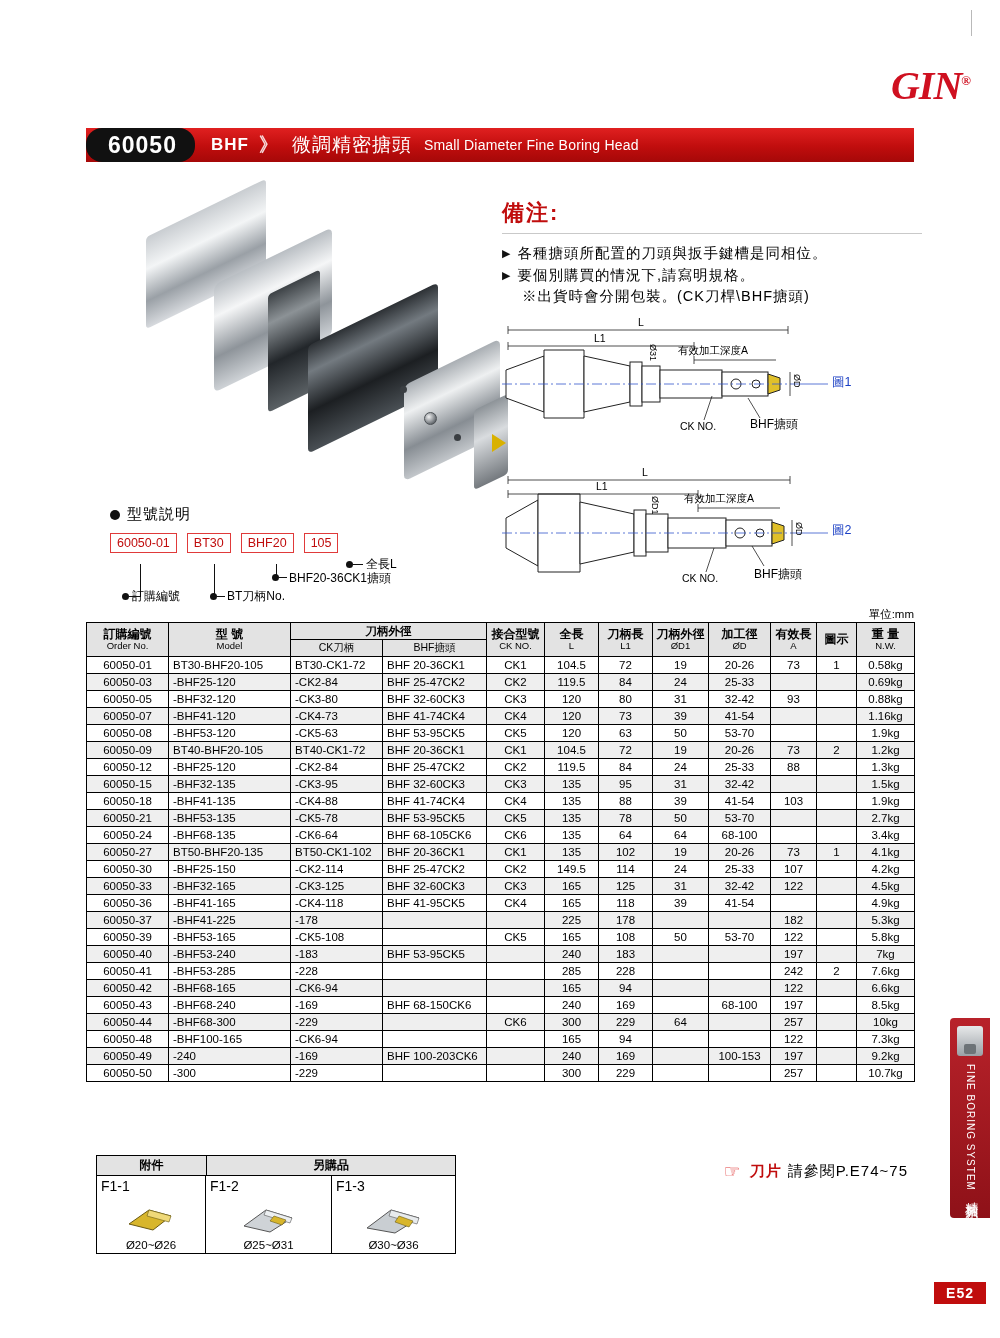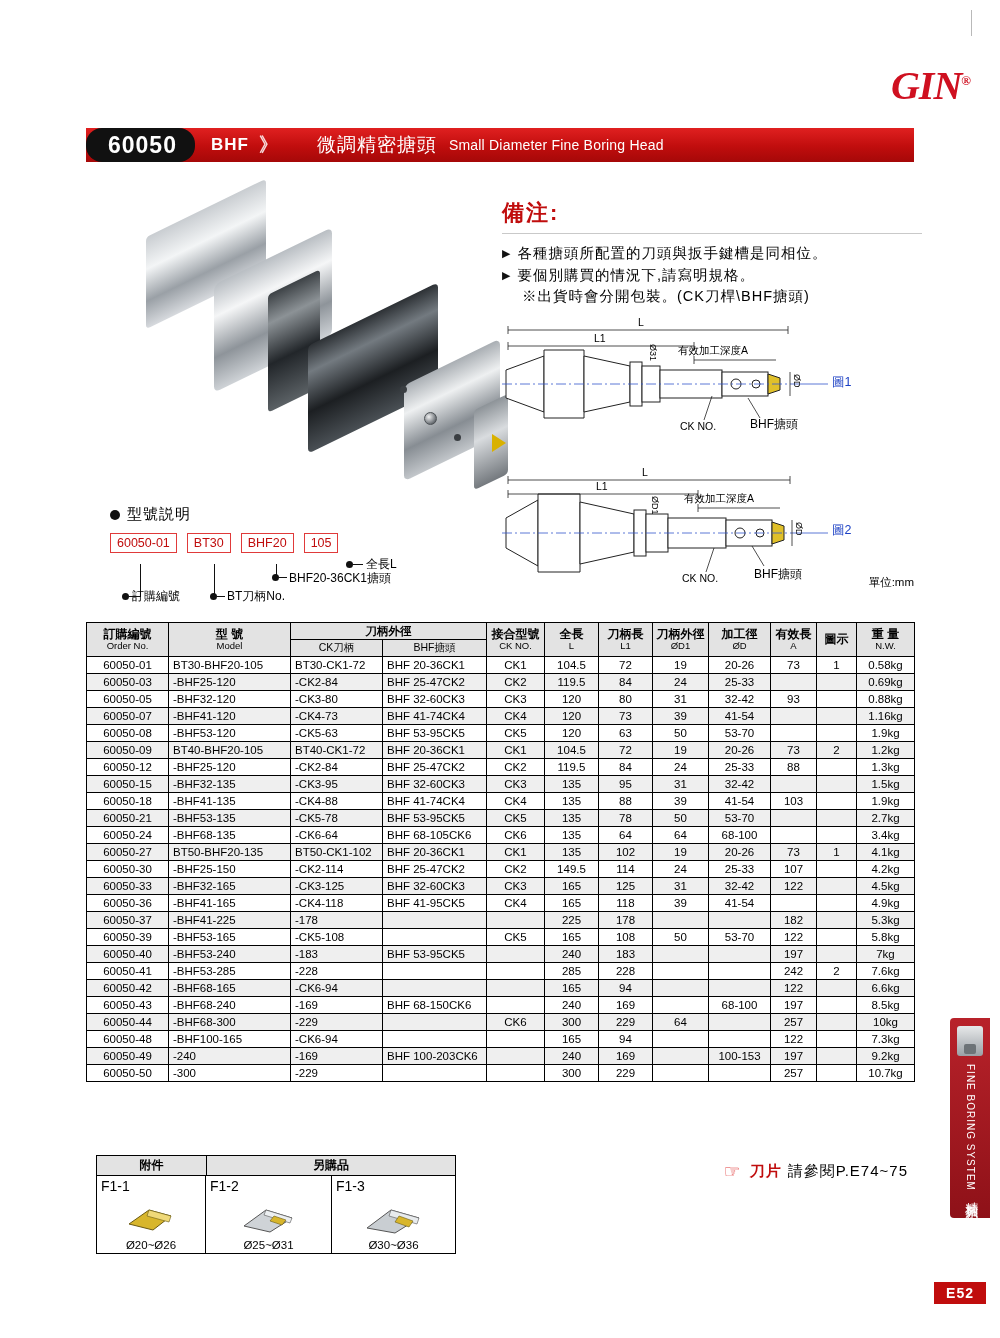--- a/index.html
+++ b/index.html
@@ -29,21 +29,21 @@
     color:#fff;
   }
   .titlebar .num {
     background:#111; color:#fff; font-weight:bold; font-size:23px;
     height:34px; display:flex; align-items:center; padding:0 18px 0 22px;
     letter-spacing:1px;
     border-radius:16px;
   }
   .titlebar .bhf { font-weight:bold; font-size:17px; padding:0 10px 0 16px; letter-spacing:1px; }
   .titlebar .chev { font-size:19px; font-weight:bold; opacity:.85; padding-right:10px; }
-  .titlebar .cn { font-size:19px; padding-left:4px; letter-spacing:1px;margin-left:25px; }
+  .titlebar .cn { font-size:19px; padding-left:4px; letter-spacing:1px; }
   .titlebar .en { font-size:14px; padding-left:12px; letter-spacing:.2px; }
 
   
   .notes { position:absolute; left:502px; top:198px; width:420px; }
   .notes h3 { margin:0; font-size:22px; letter-spacing:2px; color:#c00d0d; font-weight:bold; }
   .notes hr { border:none; border-top:1px solid #c9c9c9; margin:5px 0 8px 0; }
   .notes .li { font-size:14.5px; line-height:1.55; letter-spacing:1px; display:flex; }
   .notes .li .tri { color:#111; margin-right:6px; font-size:11px; line-height:22px; }
   .notes .sub { font-size:14.5px; letter-spacing:1px; margin-left:20px; }
 
@@ -103,21 +103,21 @@
   .leaders .dot { position:absolute; width:7px;height:7px;border-radius:50%;background:#111; }
   .leaders .ln { position:absolute; background:#111; }
 
   
   .diagram { position:absolute; }
   .dg1 { left:498px; top:316px; }
   .dg2 { left:498px; top:466px; }
   .figlabel { position:absolute; font-size:12.5px; color:#1a3fc4; }
 
   
-  .unit { position:absolute; right:86px; top:575px; font-size:11.5px; }
+  .unit { position:absolute; right:86px; top:607px; font-size:11.5px; }
 
   
   table.spec {
     position:absolute; left:86px; top:622px; width:828px;
     border-collapse:collapse; font-size:11.5px; table-layout:fixed;
   }
   table.spec th, table.spec td {
     border:1px solid #000; text-align:center; padding:1px 1px; height:17px;
     line-height:1.1; white-space:nowrap; overflow:hidden;
   }

